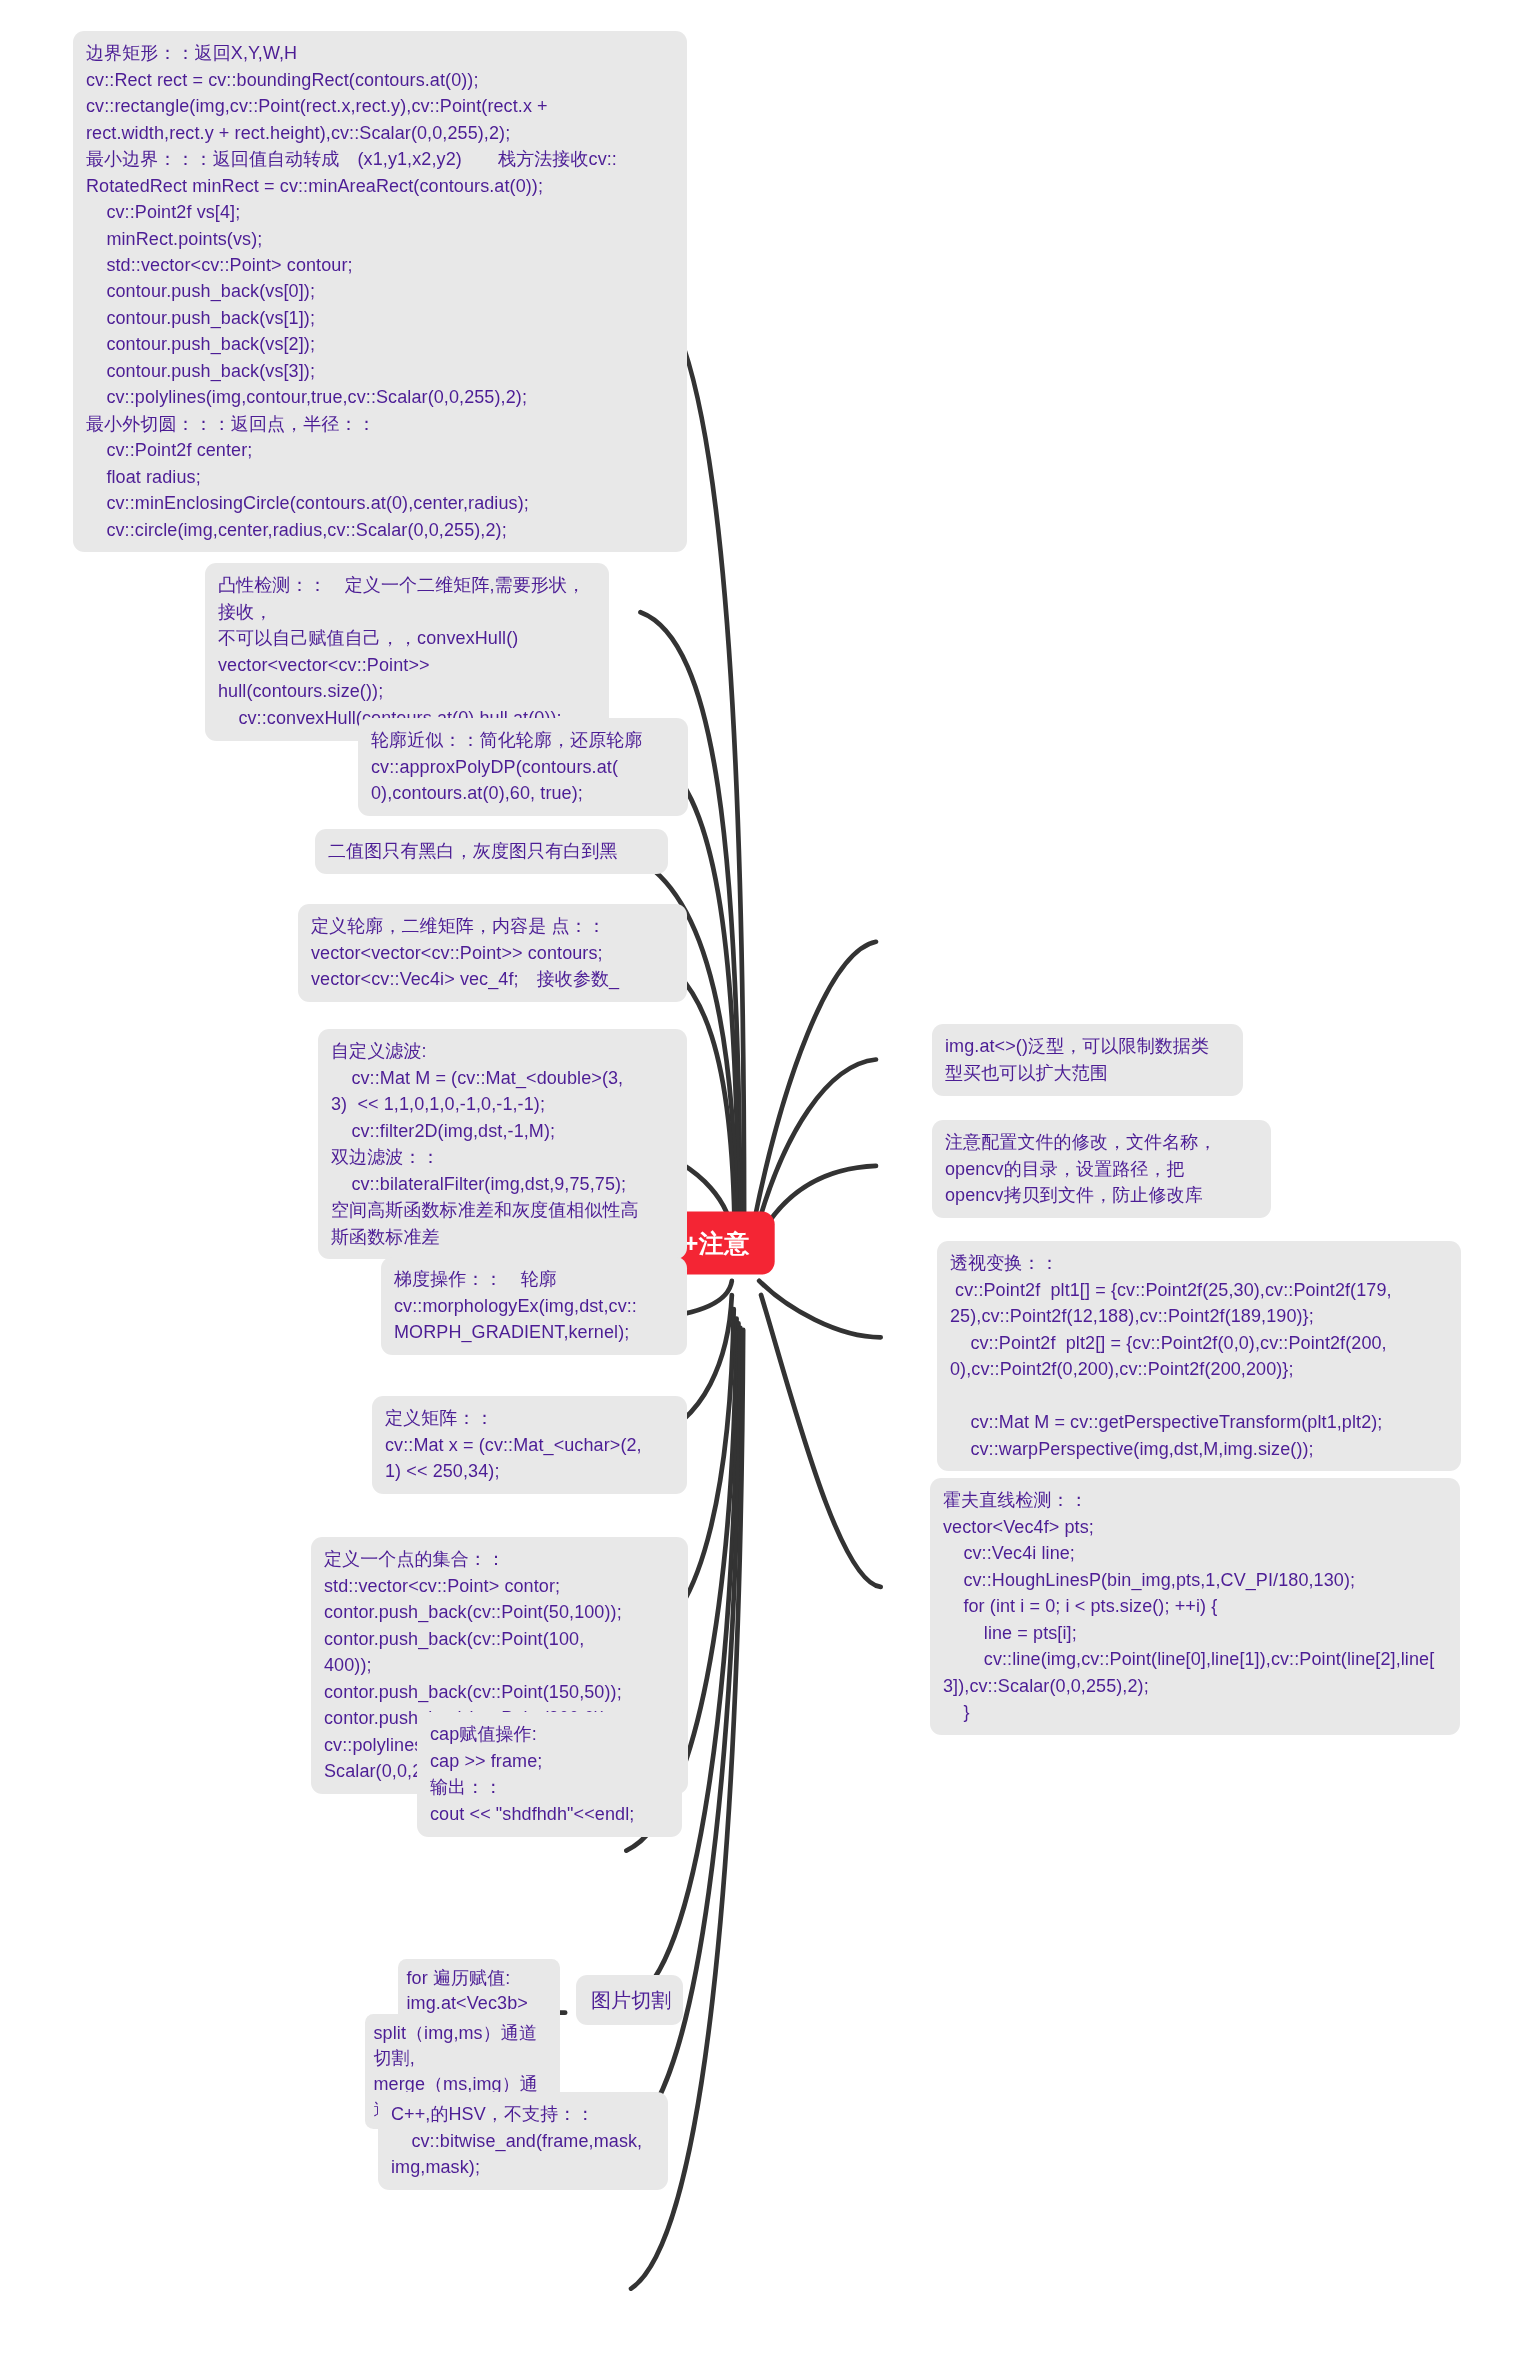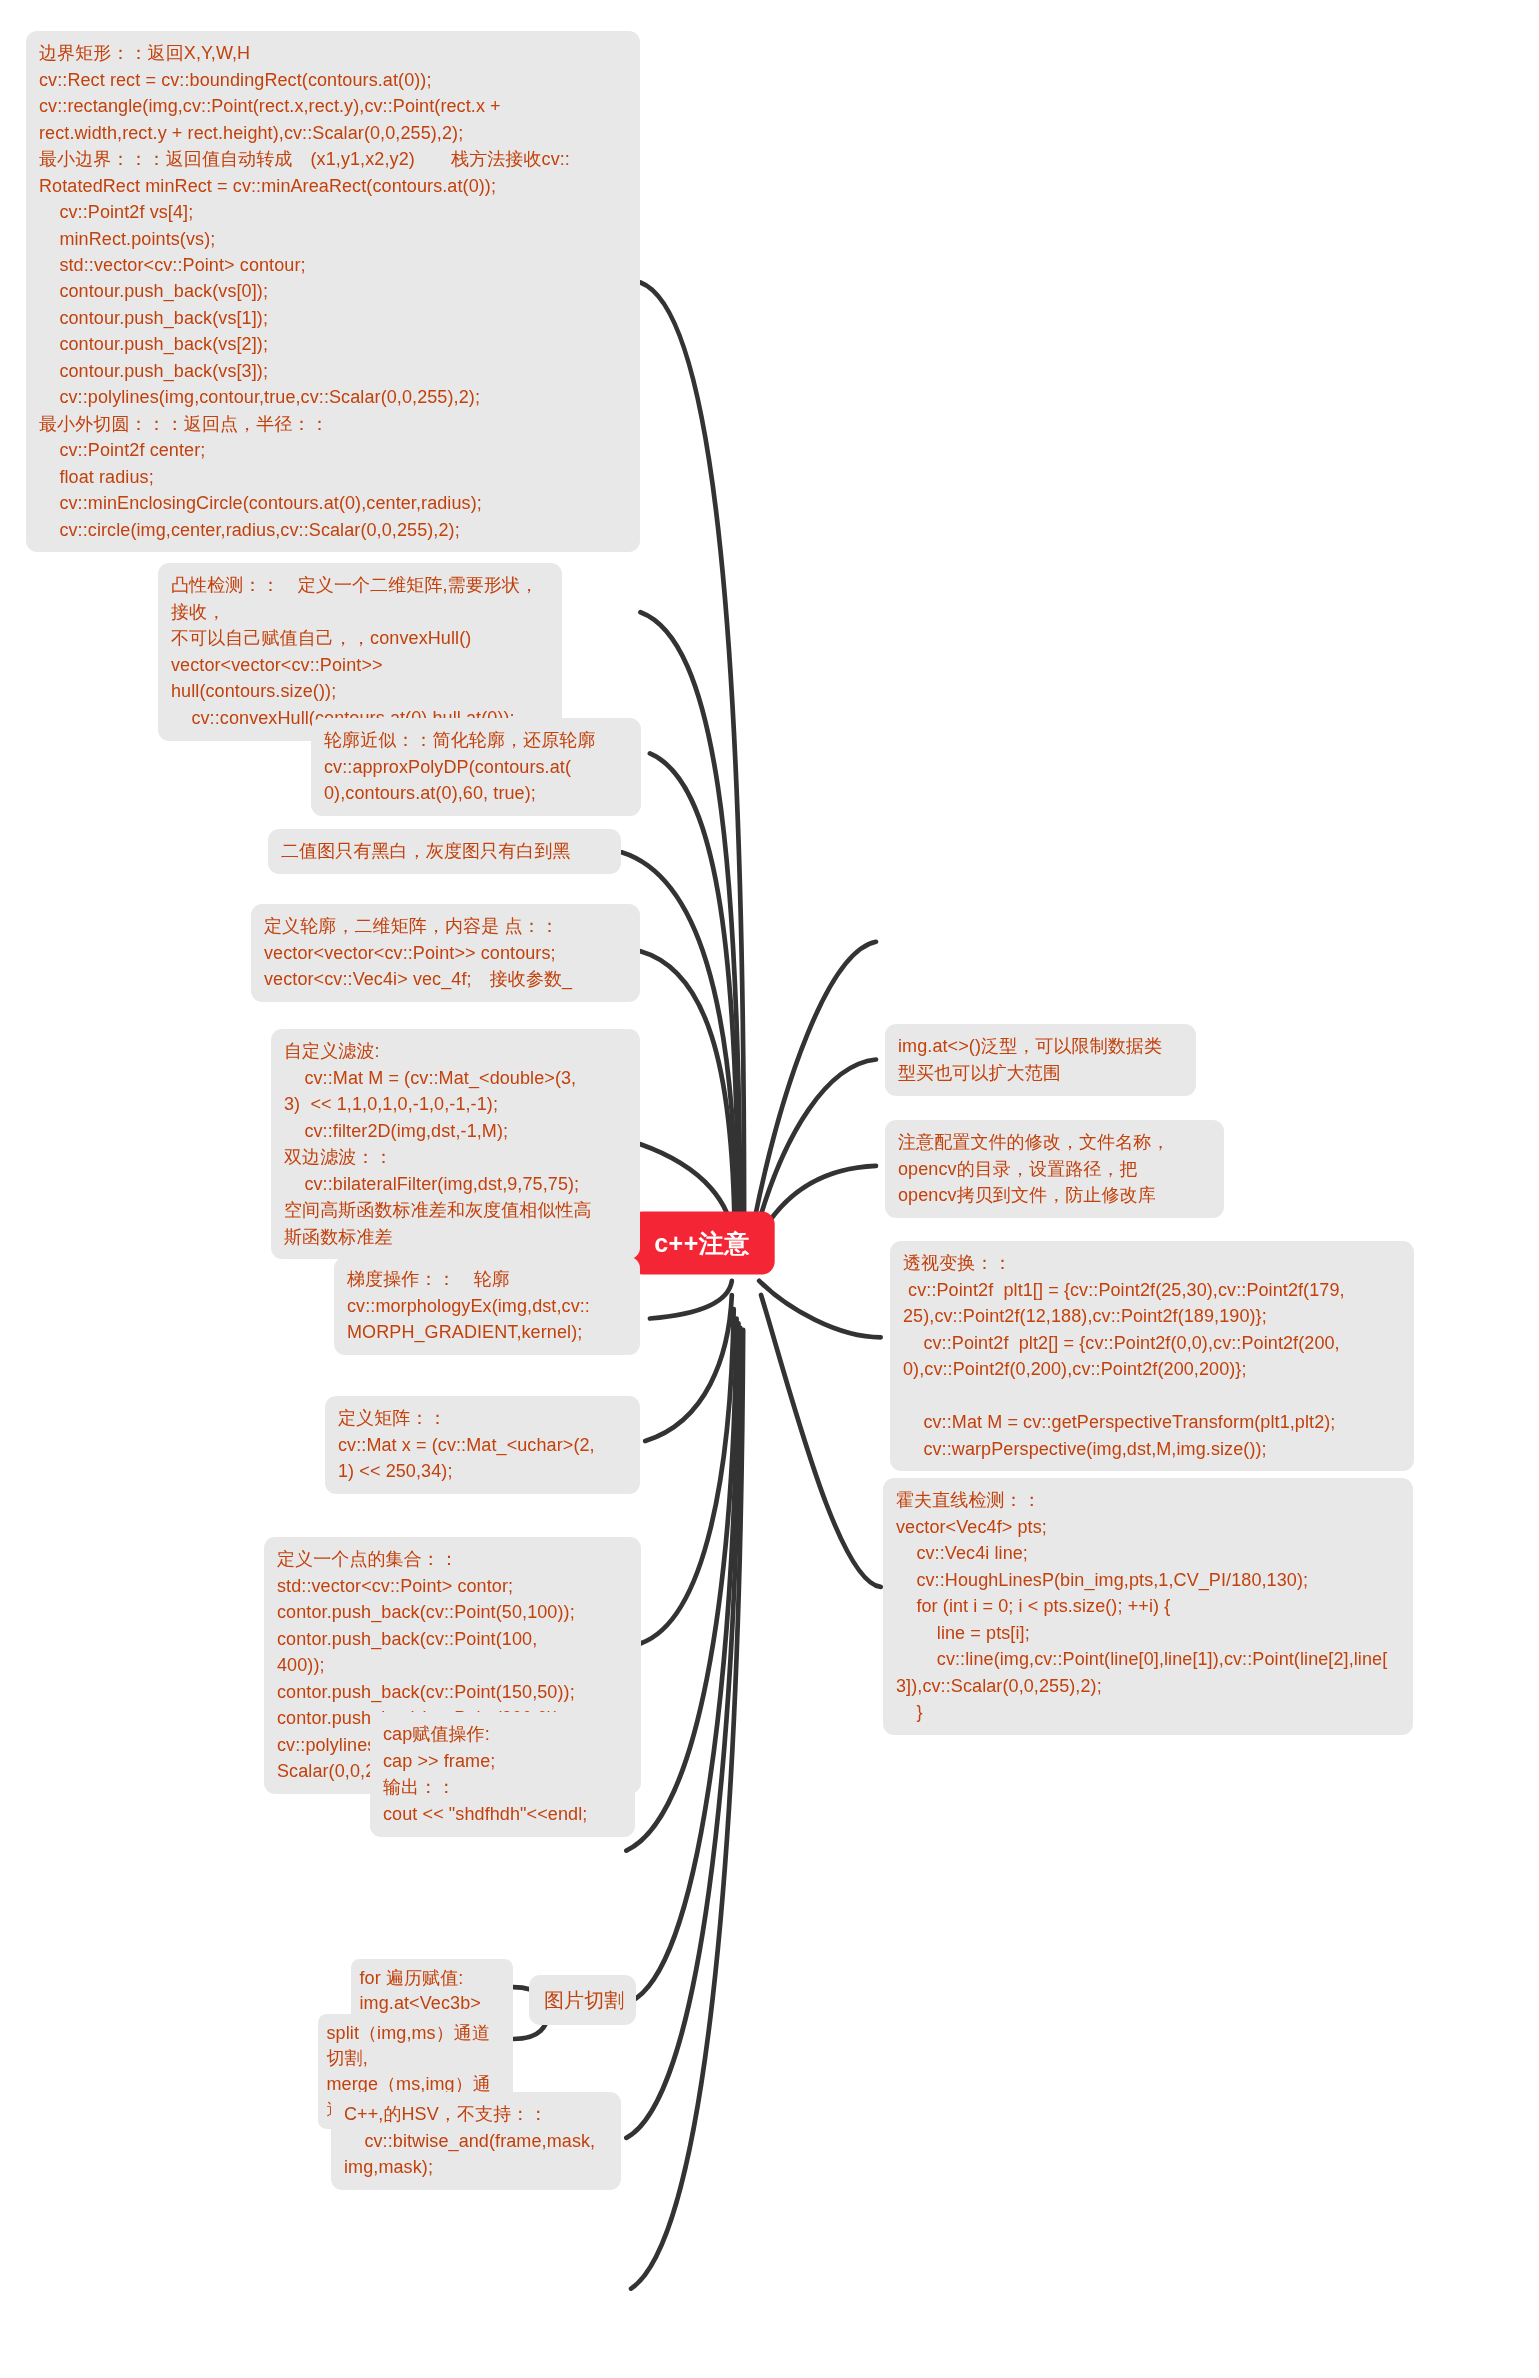--- a/index.html
+++ b/index.html
@@ -20,26 +20,27 @@
   #edges {
     position: absolute; left: 0; top: 0;
     width: 1540px; height: 2379px;
     pointer-events: none;
   }
   .node {
     position: absolute;
     background: #e8e8e8;
     border-radius: 11.3px;
     padding: 9.4px 13px;
-    color: #c2410c;
+    color: #4c1d95;
     font-size: 18px;
     line-height: 1.47;
     white-space: pre-wrap;
     word-break: break-word;
     letter-spacing: 0.1px;
+    margin-left: 47px;
   }
   .node.small {
     font-size: 18px;
     line-height: 1.42;
     padding: 6.6px 8.5px;
     border-radius: 8.5px;
   }
   .node.mid {
     font-size: 19px;
   }

